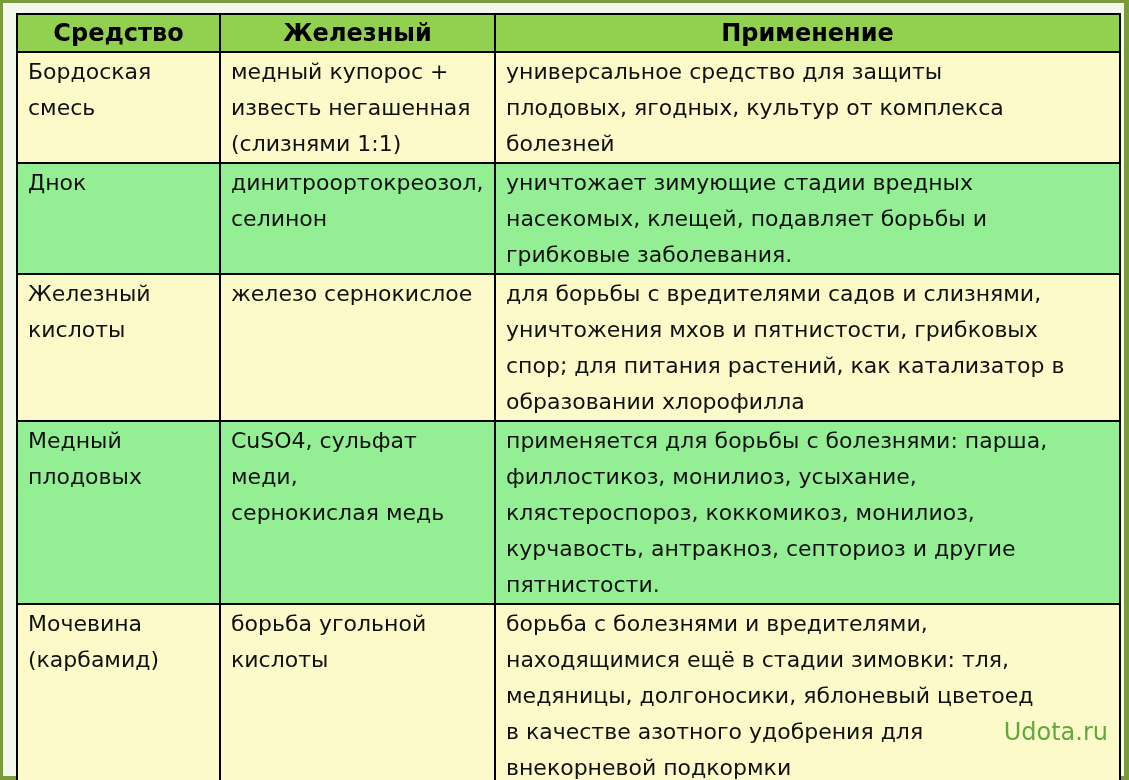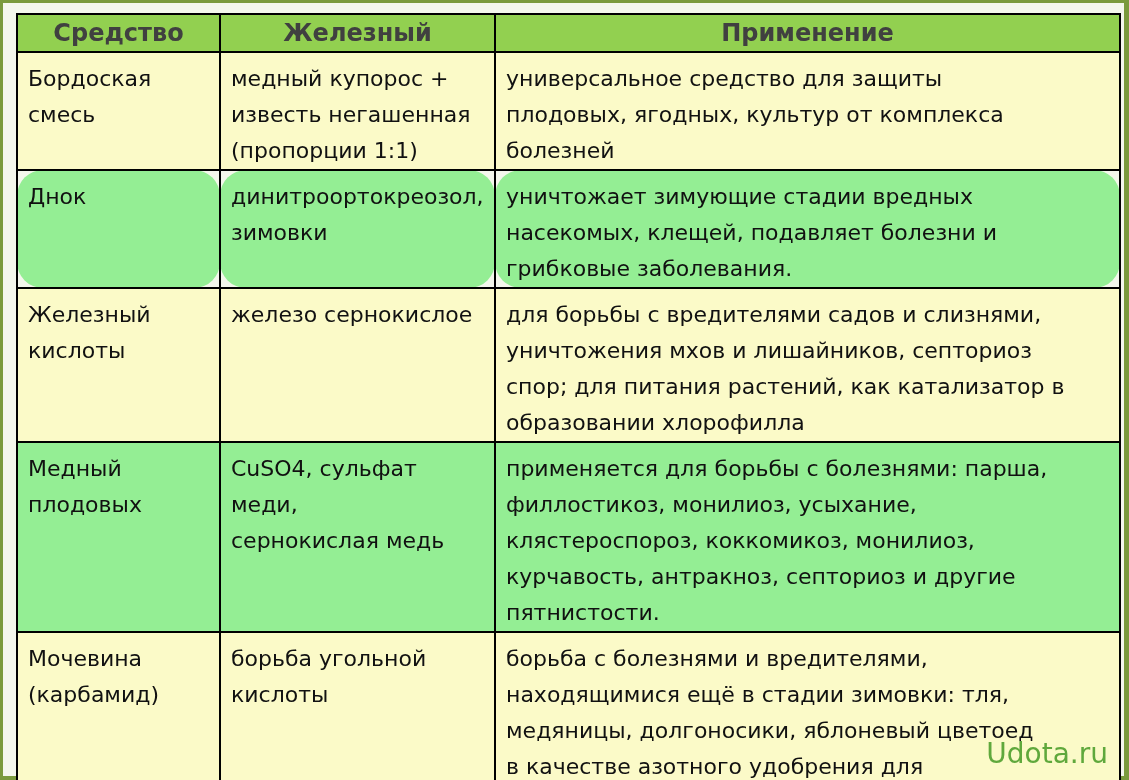--- a/index.html
+++ b/index.html
@@ -39,42 +39,42 @@
       vertical-align: top;
       padding: 0 10px;
     }
     table.main th {
       background: #92d050;
       font-weight: bold;
       font-size: 24px;
       height: 36px;
       line-height: 36px;
       text-align: center;
-      color: #404040;
+      color: #000000;
     }
     table.main td {
       font-size: 22px;
       line-height: 36px;
-      padding-top: 8px;
+      padding-top: 1px;
       padding-bottom: 0px;
     }
     tr.light td { background: #fbfac8; }
     tr.green td { background: #94ee94; }
     tr.r1 td { height: 108px; }
-    tr.r2 td { height: 108px; border-radius: 26px; }
+    tr.r2 td { height: 108px; }
     tr.r3 td { height: 144px; }
     tr.r4 td { height: 176px; }
     tr.r5 td { height: 178px; }
     .cell-text { white-space: pre-line; display: block; }
     .watermark {
       position: absolute;
       right: 16px;
-      bottom: 6px;
+      bottom: 30px;
       color: #5fa83c;
-      font-size: 28px;
+      font-size: 24px;
       font-family: "DejaVu Sans", sans-serif;
     }
   </style>
 </head>
 <body>
 
 <div class="frame">
   <table class="main">
     <colgroup>
       <col class="c1">
@@ -90,53 +90,53 @@
     </thead>
     <tbody>
       <tr class="light r1">
         <td>
             <span class="cell-text">Бордоская
 смесь</span>
           </td>
         <td>
             <span class="cell-text">медный купорос +
 известь негашенная
-(пропорции 1:1)</span>
+(слизнями 1:1)</span>
           </td>
         <td>
             <span class="cell-text">универсальное средство для защиты
 плодовых, ягодных, культур от комплекса
 болезней</span>
           </td>
       </tr>
       <tr class="green r2">
         <td>
             <span class="cell-text">Днок</span>
           </td>
         <td>
             <span class="cell-text">динитроортокреозол,
-зимовки</span>
+селинон</span>
           </td>
         <td>
             <span class="cell-text">уничтожает зимующие стадии вредных
-насекомых, клещей, подавляет болезни и
+насекомых, клещей, подавляет борьбы и
 грибковые заболевания.</span>
           </td>
       </tr>
       <tr class="light r3">
         <td>
             <span class="cell-text">Железный
 кислоты</span>
           </td>
         <td>
             <span class="cell-text">железо сернокислое</span>
           </td>
         <td>
             <span class="cell-text">для борьбы с вредителями садов и слизнями,
-уничтожения мхов и лишайников, септориоз
+уничтожения мхов и пятнистости, грибковых
 спор; для питания растений, как катализатор в
 образовании хлорофилла</span>
           </td>
       </tr>
       <tr class="green r4">
         <td>
             <span class="cell-text">Медный
 плодовых</span>
           </td>
         <td>

